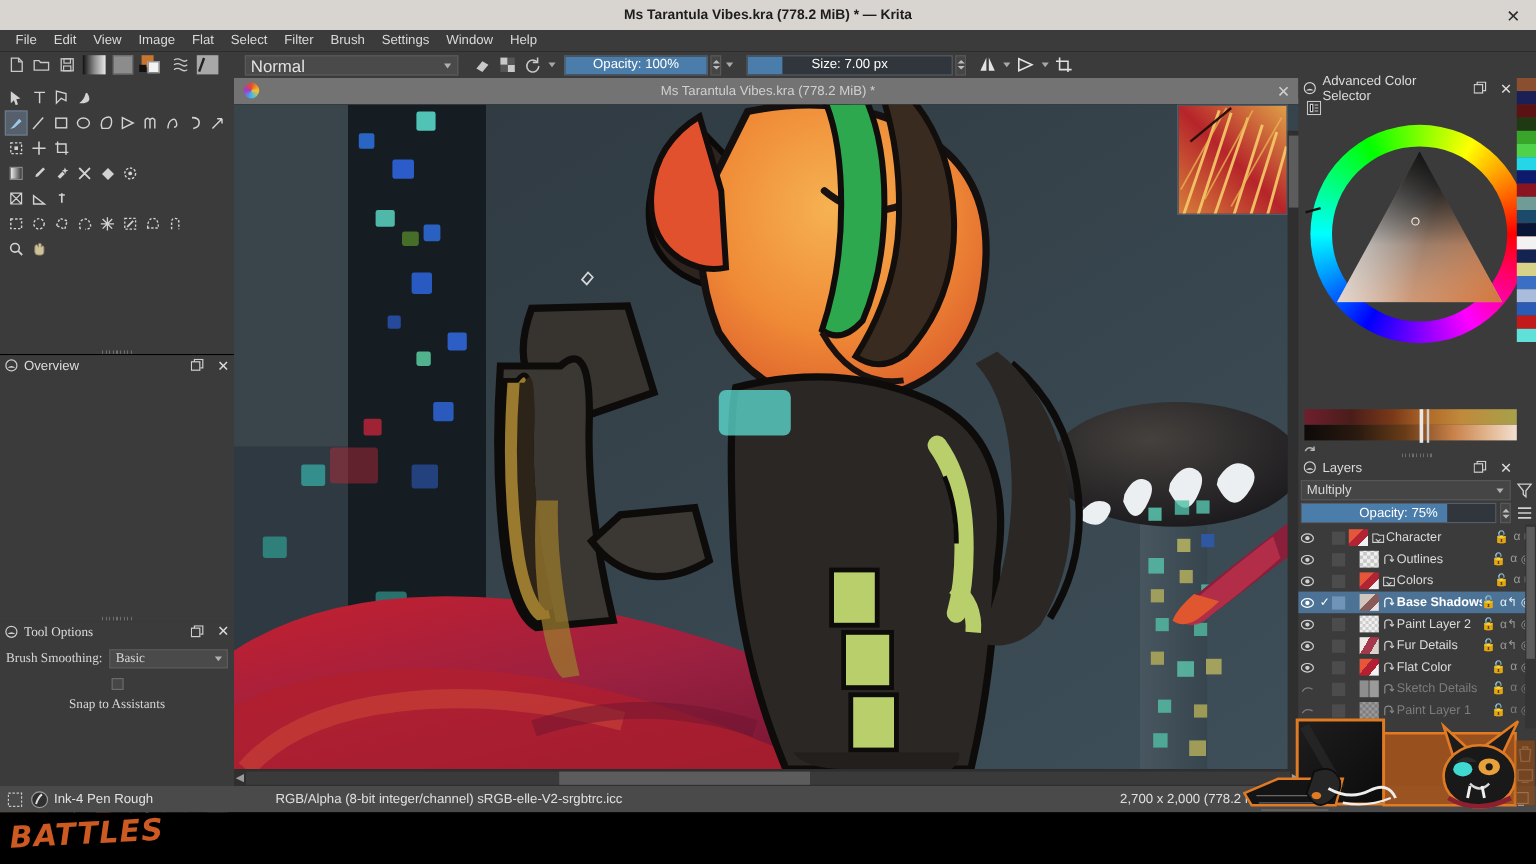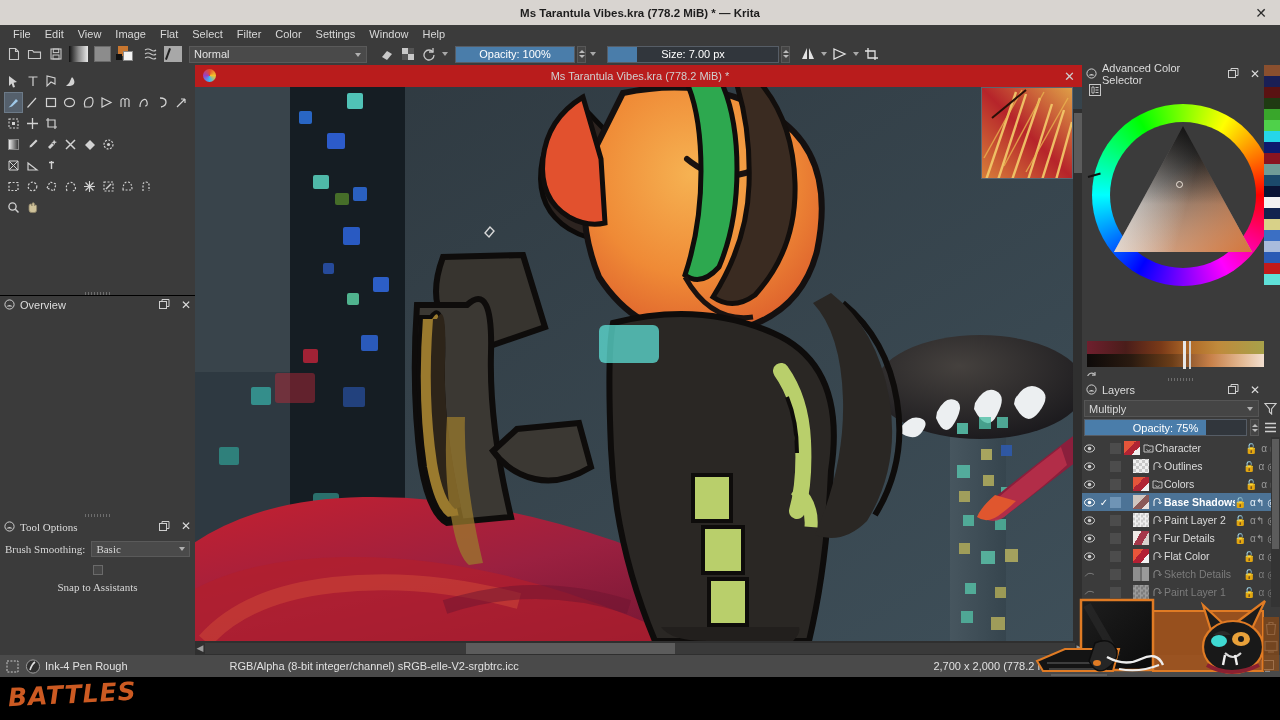--- a/index.html
+++ b/index.html
@@ -39,22 +39,22 @@
   .maintoolbar {
     position:absolute; left:0; top:43px; width:1280px; height:22px;
     background:#3b3b3b; display:flex; align-items:center; padding-left:4px; gap:2px;
   }
   .tb-ico {
     width:19px; height:19px; display:flex; align-items:center; justify-content:center;
     color:#c8c8c8;
   }
   .blendcombo {
     width:178px; height:17px; background:#4a4a4a; border:1px solid #5a5a5a;
-    display:flex; align-items:center; padding:0 4px; font-size:11px; color:#e2e2e2;
-    position:relative; margin-left:3px;
+    display:flex; align-items:flex-start; padding:0 4px; font-size:14px; color:#e2e2e2;
+    position:relative; margin-left:18px;
   }
   .blendcombo .arr { position:absolute; right:5px; top:6px; border-left:3px solid transparent;
     border-right:3px solid transparent; border-top:4px solid #b0b0b0; }
   .slider {
     height:17px; background:#31363c; border:1px solid #565d66; position:relative;
     display:flex; align-items:center; justify-content:center; font-size:11px; color:#fff;
     overflow:hidden;
   }
   .slider .fill { position:absolute; left:0; top:0; bottom:0; background:#4a7daa; }
   .slider span { position:relative; z-index:2; }
@@ -89,21 +89,21 @@
   .grip { position:absolute; left:50%; transform:translateX(-50%); top:-4px;
     width:26px; height:3px;
     background:repeating-linear-gradient(90deg,#6d6d6d 0 1px,transparent 1px 3px); }
 
   
   .ovthumb { position:absolute; left:0; top:335px; width:190px; height:105px; overflow:hidden; }
 
   
   .canvaswrap { position:absolute; left:195px; top:65px; width:890px; height:590px; background:#2d2d2d; }
   .canvastab {
-    height:22px; background:#b91c1c; display:flex; align-items:center; justify-content:center;
+    height:22px; background:#737373; display:flex; align-items:center; justify-content:center;
     position:relative; font-size:11px; color:#d0d0d0;
   }
   .canvastab .kicon { position:absolute; left:8px; top:4px; width:13px; height:13px; border-radius:50%;
     background:conic-gradient(#e34b2e,#f3c22b,#3db7f2,#9b3fc4,#e34b2e); }
   .canvastab .x { position:absolute; right:10px; font-size:13px; color:#cfcfcf; }
   .artboard { position:absolute; left:0; top:22px; width:890px; height:554px; overflow:hidden; background:#2b3238; }
   .hscroll { position:absolute; left:0; bottom:0; width:890px; height:14px; background:#2f2f2f;
              display:flex; align-items:center; }
   .hscroll .arrL,.hscroll .arrR { width:10px; text-align:center; font-size:9px; color:#9a9a9a; }
   .hscroll .track { flex:1; height:11px; background:#3a3a3a; position:relative; }
@@ -196,21 +196,21 @@
   </div>
 
   <div class="menubar">
     <span class="mi">File</span>
     <span class="mi">Edit</span>
     <span class="mi">View</span>
     <span class="mi">Image</span>
     <span class="mi">Flat</span>
     <span class="mi">Select</span>
     <span class="mi">Filter</span>
-    <span class="mi">Color</span>
+    <span class="mi">Brush</span>
     <span class="mi">Settings</span>
     <span class="mi">Window</span>
     <span class="mi">Help</span>
   </div>
 
   <div class="maintoolbar">
     <span class="tb-ico">
       <svg width="14" height="14" viewBox="0 0 14 14">
           <path d="M2.5 1.5h6l3 3v8h-9z" fill="none" stroke="#c8c8c8" stroke-width="1.1"></path>
           <path d="M8.5 1.5v3h3" fill="none" stroke="#c8c8c8" stroke-width="1.1"></path>

